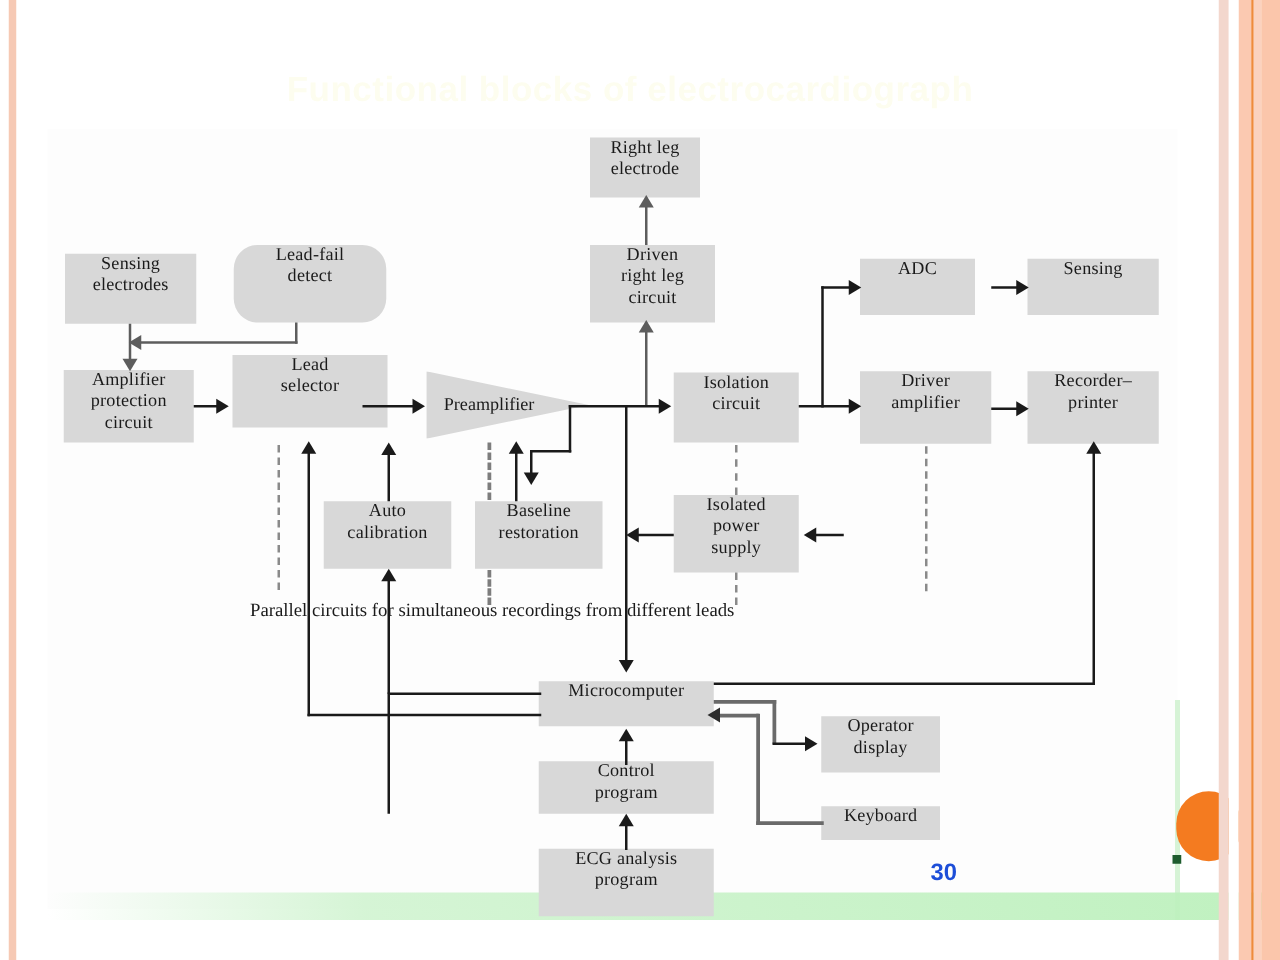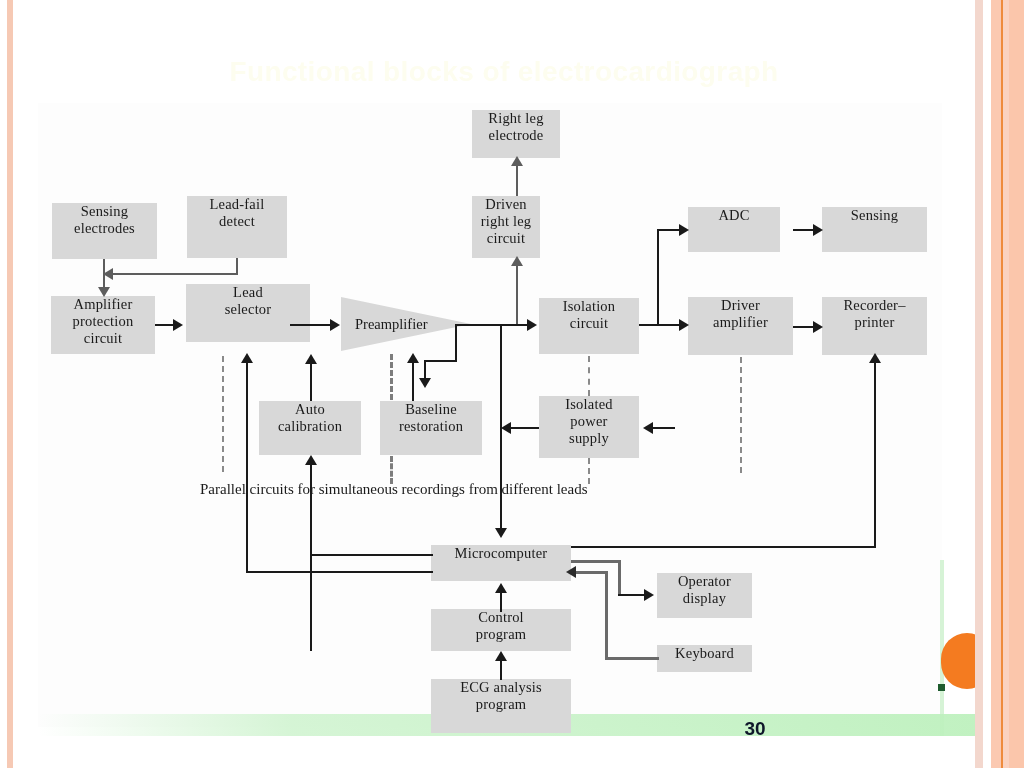--- a/index.html
+++ b/index.html
@@ -22,22 +22,22 @@
     border-top-left-radius:60px;border-bottom-left-radius:60px;
   }
   #blob-dot{position:absolute;left:938px;top:684px;width:7px;height:7px;background:#1e5c2e;}
 
   #green-band{
     position:absolute;left:38px;top:714px;width:1410px;height:22px;
     background:linear-gradient(to right,rgba(214,245,214,0) 0%,rgba(206,243,206,.85) 18%,rgba(186,240,186,.95) 75%,rgba(206,243,206,.8) 100%);
   }
   #green-rule-v{position:absolute;left:940px;top:560px;width:4px;height:176px;background:#d6f3d6;}
   #page-number{
-    position:absolute;left:735px;top:718px;width:40px;text-align:center;
-    font-size:19px;color:#0f172a;font-family:"Liberation Sans",sans-serif;font-weight:bold;
+    position:absolute;left:735px;top:688px;width:40px;text-align:center;
+    font-size:19px;color:#1d4ed8;font-family:"Liberation Sans",sans-serif;font-weight:bold;
   }
 
   #slide-title{
     position:absolute;left:0;top:56px;width:1008px;text-align:center;
     font-family:"Liberation Sans",sans-serif;font-weight:bold;font-size:28px;
     color:#fdfdef;letter-spacing:.4px;
   }
 
   #content-panel{
     position:absolute;left:38px;top:103px;width:904px;height:624px;
@@ -104,21 +104,21 @@
 
 <div id="diagram">
 
   <div class="box" style="left:52px;top:203px;width:105px;height:56px;">
     <span>
         <span style="display:block">Sensing</span>
         <span style="display:block">electrodes</span>
       </span>
   </div>
 
-  <div class="box" style="left:187px;top:196px;width:100px;height:62px;">
+  <div class="box" style="left:187px;top:196px;width:122px;height:62px;border-radius:19px;">
     <span>
         <span style="display:block">Lead-fail</span>
         <span style="display:block">detect</span>
       </span>
   </div>
 
   <div class="box" style="left:51px;top:296px;width:104px;height:58px;">
     <span>
         <span style="display:block">Amplifier</span>
         <span style="display:block">protection</span>
@@ -137,21 +137,21 @@
     <span>Preamplifier</span>
   </div>
 
   <div class="box" style="left:472px;top:110px;width:88px;height:48px;">
     <span>
         <span style="display:block">Right leg</span>
         <span style="display:block">electrode</span>
       </span>
   </div>
 
-  <div class="box" style="left:472px;top:196px;width:68px;height:62px;">
+  <div class="box" style="left:472px;top:196px;width:100px;height:62px;">
     <span>
         <span style="display:block">Driven</span>
         <span style="display:block">right leg</span>
         <span style="display:block">circuit</span>
       </span>
   </div>
 
   <div class="box" style="left:539px;top:298px;width:100px;height:56px;">
     <span>
         <span style="display:block">Isolation</span>

